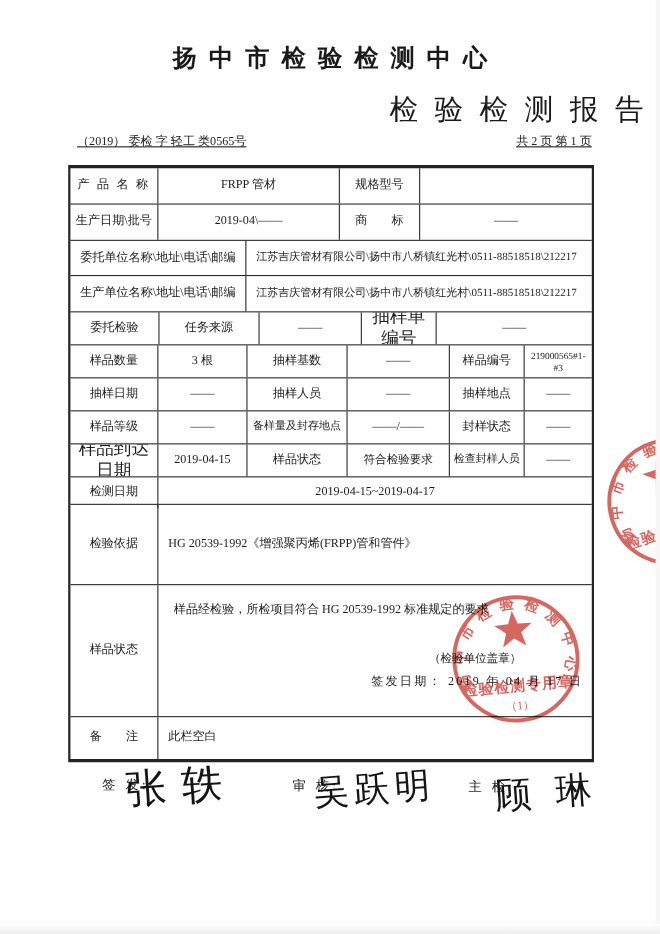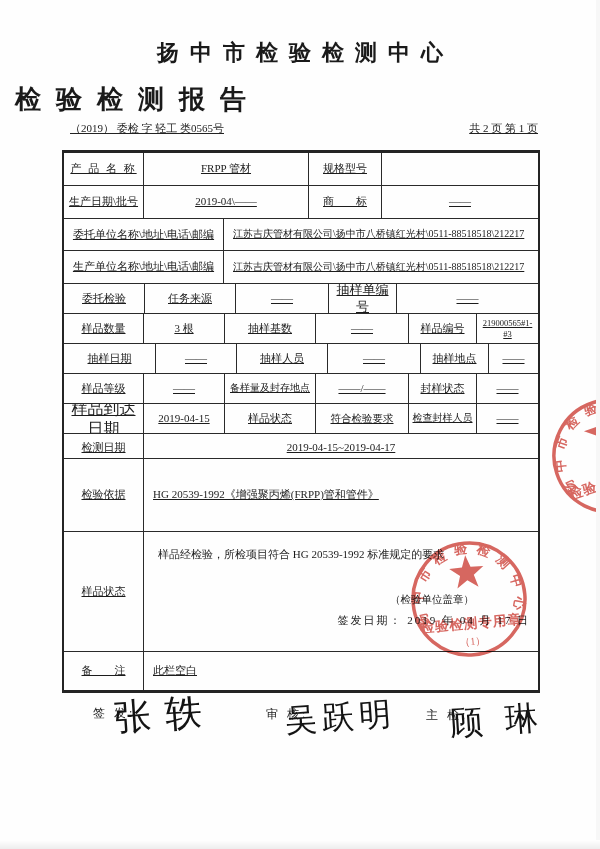--- a/index.html
+++ b/index.html
@@ -7,37 +7,37 @@
   .page {
     position:relative; width:600px; height:849px; background:#fefefe;
     overflow:hidden; color:#1c1c1c;
     font-family:"Liberation Serif","DejaVu Serif",serif;
   }
   .org-title {
     position:absolute; top:38px; left:0; width:600px; text-align:center;
     font-size:22px; font-weight:bold; letter-spacing:11px; text-indent:11px; color:#1a1a1a;
   }
   .report-title {
-    position:absolute; top:82px; left:0; width:600px; text-align:left;
-    font-size:26px; font-weight:bold; letter-spacing:15px; text-indent:15px; color:#1a1a1a;
+    position:absolute; top:82px; left:0; width:600px; text-align:right;
+    font-size:26px; font-weight:normal; letter-spacing:15px; text-indent:15px; color:#1a1a1a;
   }
   .doc-line {
     position:absolute; top:121px; left:70px; width:468px;
     display:flex; justify-content:space-between; font-size:11px; color:#222;text-decoration:underline;
   }
   .tbl {
     position:absolute; top:150px; left:62px; width:478px;
     border:2px solid #242424; border-top-width:3px; border-bottom-width:3px;
     background:transparent;
   }
   .tr { display:flex; border-bottom:1px solid #2a2a2a; }
   .tr:last-child { border-bottom:none; }
   .td {
     border-right:1px solid #2a2a2a; display:flex; align-items:center; justify-content:center;
-    font-size:11px; text-align:center; overflow:hidden; padding:14px 2px; line-height:1.25;text-decoration:underline;
+    font-size:11px; text-align:center; overflow:hidden; padding:14px 2px; line-height:1.25;
   }
   .td.last { border-right:none; flex:1; }
   .td.left { justify-content:flex-start; text-align:left; padding-left:9px; }
   .td.small { font-size:10px; }
   .td.tiny { font-size:8.5px; letter-spacing:0; }
   .concl { position:relative; }
   .concl-text { position:absolute; left:14px; top:14px; width:340px; font-size:11px; text-align:left; line-height:1.5; }
   .seal-note { position:absolute; right:64px; top:61px; font-size:10.5px; }
   .issue-date { position:absolute; right:8px; top:82px; font-size:11px; letter-spacing:2px; }
   .sig-label { position:absolute; font-size:12px; letter-spacing:3px; color:#222;margin-left:21px; }
@@ -89,35 +89,35 @@
 
     <div class="tr" style="height:33px">
       <div class="td" style="width:160px">生产单位名称\地址\电话\邮编</div>
       <div class="td last left small">江苏吉庆管材有限公司\扬中市八桥镇红光村\0511-88518518\212217</div>
     </div>
 
     <div class="tr" style="height:30px">
       <div class="td" style="width:81px">委托检验</div>
       <div class="td" style="width:91px">任务来源</div>
       <div class="td" style="width:93px">——</div>
-      <div class="td" style="width:68px; font-size:13px">抽样单编号</div>
+      <div class="td" style="width:68px; font-size:16px">抽样单编号</div>
       <div class="td last">——</div>
     </div>
 
     <div class="tr" style="height:30px">
       <div class="td" style="width:80px">样品数量</div>
       <div class="td" style="width:81px">3 根</div>
       <div class="td" style="width:91px">抽样基数</div>
       <div class="td" style="width:93px">——</div>
       <div class="td" style="width:68px">样品编号</div>
       <div class="td last tiny">219000565#1-#3</div>
     </div>
 
     <div class="tr" style="height:30px">
-      <div class="td" style="width:92px">抽样日期</div>
+      <div class="td" style="width:80px">抽样日期</div>
       <div class="td" style="width:81px">——</div>
       <div class="td" style="width:91px">抽样人员</div>
       <div class="td" style="width:93px">——</div>
       <div class="td" style="width:68px">抽样地点</div>
       <div class="td last">——</div>
     </div>
 
     <div class="tr" style="height:30px">
       <div class="td" style="width:80px">样品等级</div>
       <div class="td" style="width:81px">——</div>

